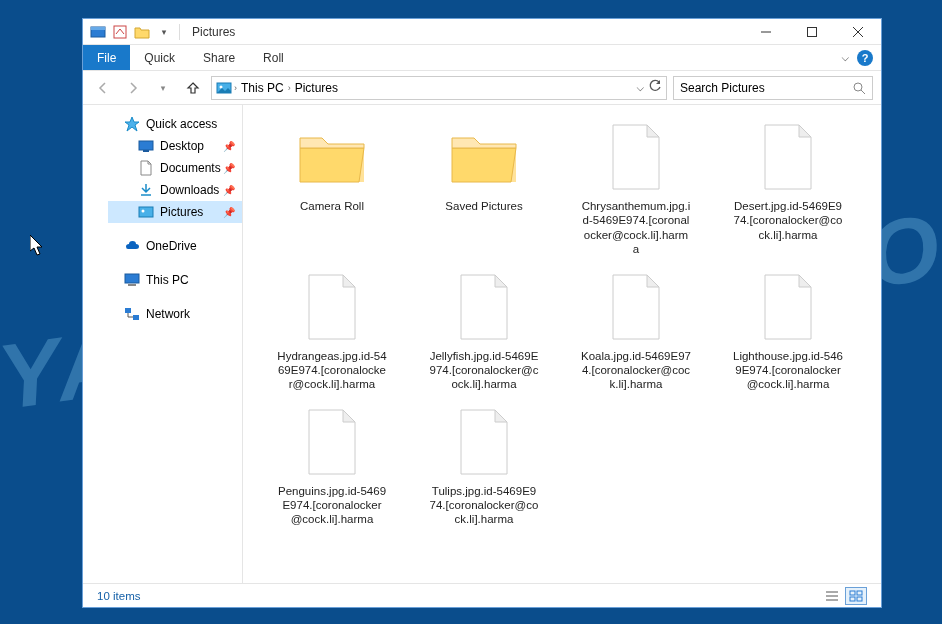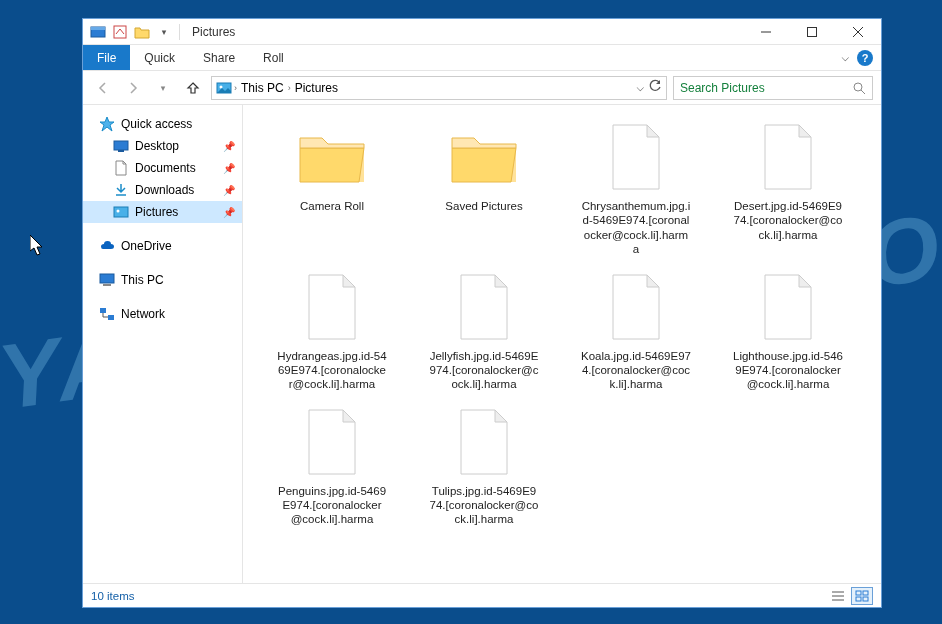--- a/index.html
+++ b/index.html
@@ -23,42 +23,42 @@
 .ribbon-right { display: flex; align-items: center; gap: 8px; padding-right: 8px; }
 .help-icon { width: 16px; height: 16px; border-radius: 50%; background: #1979ca; color: #fff; font-size: 11px; display: flex; align-items: center; justify-content: center; font-weight: bold; }
 
 .addressbar { height: 34px; display: flex; align-items: center; gap: 6px; padding: 0 8px; border-bottom: 1px solid #e5e5e5; }
 .navbtn { width: 24px; height: 24px; display: flex; align-items: center; justify-content: center; color: #999; }
 .upbtn { color: #333; }
 .breadcrumb { flex: 1; height: 24px; border: 1px solid #ccc; display: flex; align-items: center; padding: 0 4px; font-size: 12px; gap: 2px; }
 .bc-seg { display: flex; align-items: center; gap: 4px; padding: 0 2px; }
 .bc-sep { color: #666; font-size: 9px; }
 .bc-dropdown { margin-left: auto; display: flex; gap: 4px; align-items: center; color: #555; }
-.searchbox { width: 200px; height: 24px; border: 1px solid #ccc; display: flex; align-items: center; padding: 0 6px; font-size: 12px; color: #15803d; }
+.searchbox { width: 200px; height: 24px; border: 1px solid #ccc; display: flex; align-items: center; padding: 0 6px; font-size: 12px; color: #000000; }
 .searchbox svg { margin-left: auto; }
 
 .body { flex: 1; display: flex; overflow: hidden; }
 .nav { width: 160px; border-right: 1px solid #e5e5e5; padding-top: 8px; font-size: 12px; overflow:hidden; }
-.nav-group { margin-bottom: 12px; }
+.nav-group { margin-bottom: 12px; margin-left: 25px; }
 .nav-item { display: flex; align-items: center; gap: 6px; padding: 3px 8px 3px 16px; position: relative; }
 .nav-item.sub { padding-left: 30px; }
 .nav-item.selected { background: #cde8ff; }
 .nav-item .pin { position: absolute; right: 6px; color: #888; font-size: 10px; }
 .nav-icon { width: 16px; height: 16px; display: flex; align-items: center; justify-content: center; }
 
 .content { flex: 1; padding: 10px 6px; overflow: auto; }
 .grid { display: flex; flex-wrap: wrap; gap: 4px 10px; align-content: flex-start; }
 .item { width: 118px; display: flex; flex-direction: column; align-items: center; text-align: center; font-size: 11.5px; line-height: 1.25; padding: 4px; margin-left: 24px; }
 .item-thumb { width: 90px; height: 76px; display: flex; align-items: center; justify-content: center; margin-bottom: 4px; }
 .item-label { word-break: break-all; color: #222; }
 
 .folder-svg { width: 72px; height: 58px; }
 .file-svg { width: 54px; height: 68px; }
 
-.statusbar { height: 24px; border-top: 1px solid #e5e5e5; display: flex; align-items: center; padding: 0 8px; font-size: 11.5px; color: #1560a8; }
+.statusbar { height: 24px; border-top: 1px solid #e5e5e5; display: flex; align-items: center; padding: 0 14px; font-size: 11.5px; color: #1560a8; }
 .statusbar-right { margin-left: auto; display: flex; gap: 2px; }
 .viewbtn { width: 22px; height: 18px; border: 1px solid transparent; display: flex; align-items: center; justify-content: center; }
 .viewbtn.active { border: 1px solid #6aa0d8; background: #e5f1fb; }
 </style>
 </head>
 <body>
 
 <div class="watermark">MYANTISPYWARE.COM</div>
 
 <svg class="cursor" width="16" height="22" viewBox="0 0 16 22">

